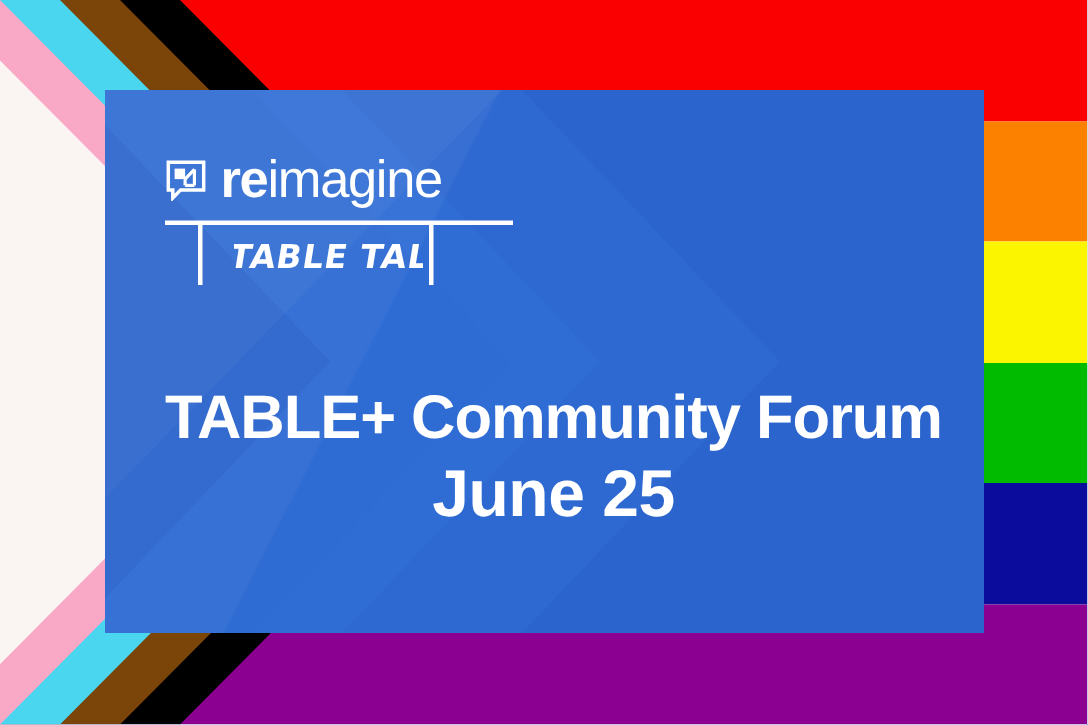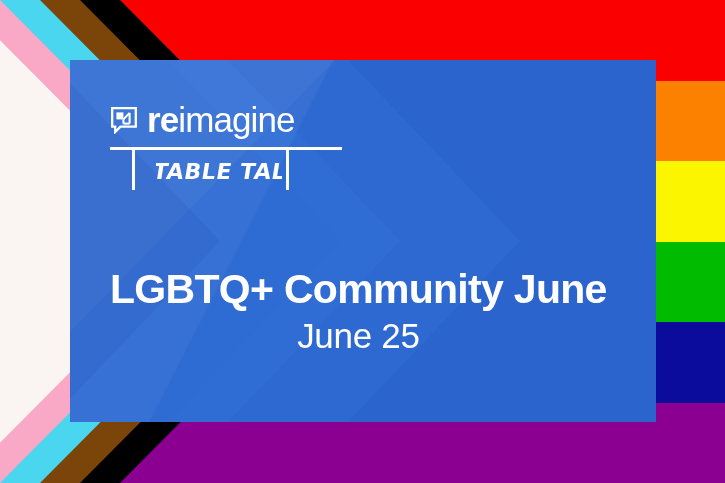--- a/index.html
+++ b/index.html
@@ -159,22 +159,22 @@
     font-weight: 700;
     font-size: 41px;
     line-height: 1.05;
     letter-spacing: -0.7px;
     white-space: nowrap;
     margin: 0;
   }
   .subheadline {
     color: #ffffff;
     font-family: "Liberation Sans", sans-serif;
-    font-weight: 400;
-    font-size: 35px;
+    font-weight: 700;
+    font-size: 44px;
     line-height: 1.18;
     letter-spacing: -0.3px;
     white-space: nowrap;
     margin: 4px 0 0 0;
   }
 </style>
 </head>
 <body>
 
 <div id="graphic">
@@ -244,19 +244,19 @@
 
           <div class="table-talk">
             <svg width="126" height="36" viewBox="0 0 126 36" xmlns="http://www.w3.org/2000/svg">
               <text x="0" y="27" font-family="&quot;DejaVu Sans&quot;, sans-serif" font-size="22" font-weight="700" fill="#ffffff" letter-spacing="0.6" transform="skewX(-9)">TABLE TALK</text>
             </svg>
           </div>
         </div>
       </div>
 
       <div class="headline-block">
-        <h1 class="headline">LGBTQ+ Community June</h1>
+        <h1 class="headline">TABLE+ Community Forum</h1>
         <p class="subheadline">June 25</p>
       </div>
 
     </div>
   </div>
 </div>
 
 </body></html>

